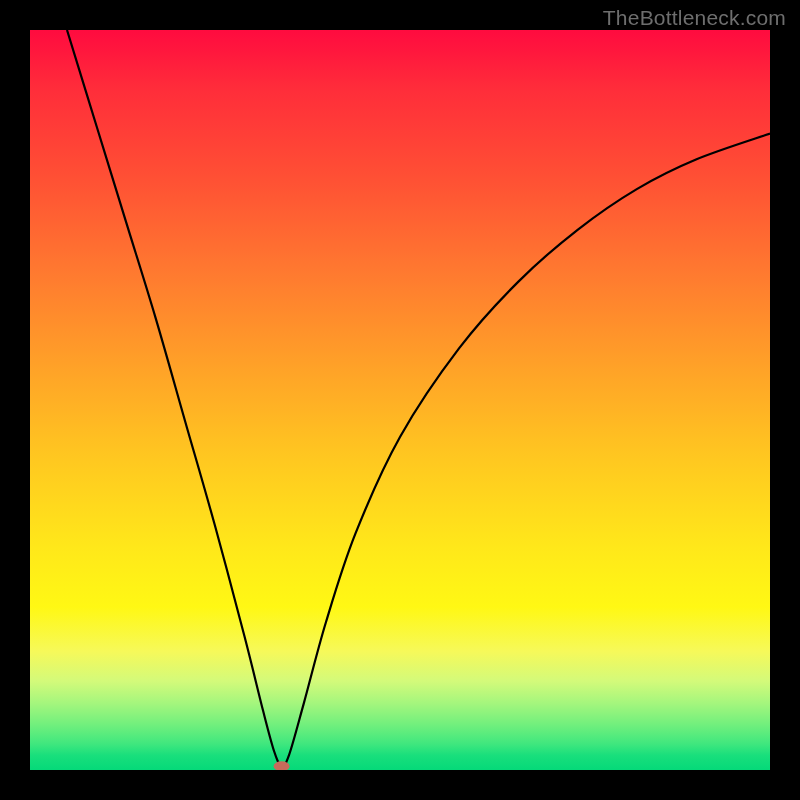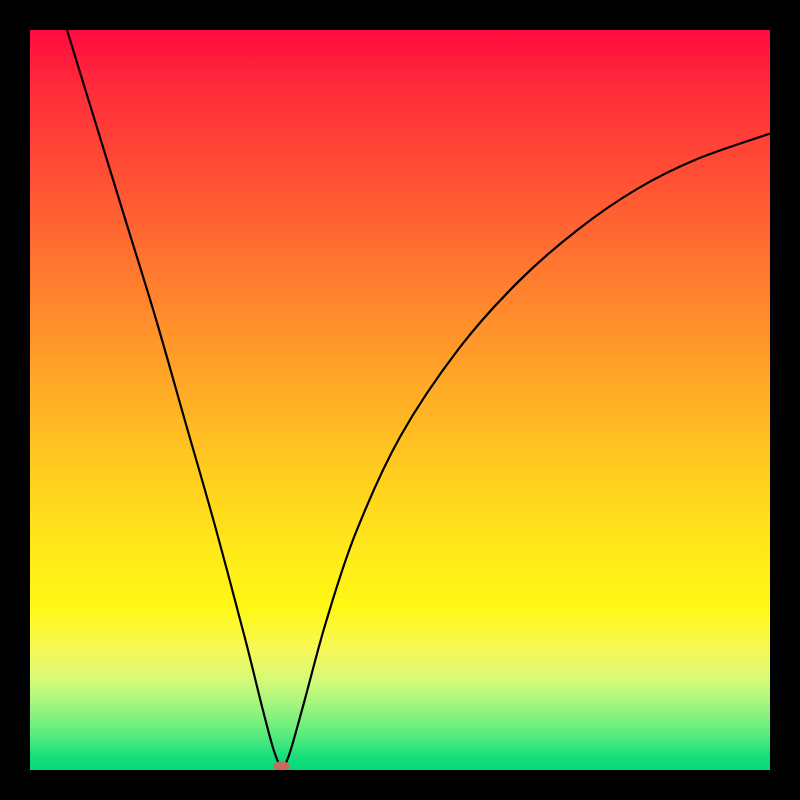--- a/index.html
+++ b/index.html
@@ -63,13 +63,14 @@
 
 <div class="frame">
 
   <div class="plot-area">
     <svg class="curve-svg" viewBox="0 0 740 740" preserveAspectRatio="none">
       <path id="curve-path" class="curve-path" d="M 37.00 0.00 C 41.93 16.03, 56.73 64.13, 66.60 96.20 C 76.47 128.27, 86.33 160.33, 96.20 192.40 C 106.07 224.47, 115.93 255.30, 125.80 288.60 C 135.67 321.90, 145.53 357.67, 155.40 392.20 C 165.27 426.73, 175.13 460.03, 185.00 495.80 C 194.87 531.57, 206.58 575.97, 214.60 606.80 C 222.62 637.63, 228.17 661.68, 233.10 680.80 C 238.03 699.92, 241.12 712.25, 244.20 721.50 C 247.28 730.75, 249.13 735.68, 251.60 736.30 C 254.07 736.92, 255.30 735.68, 259.00 725.20 C 262.70 714.72, 267.63 695.60, 273.80 673.40 C 279.97 651.20, 287.37 620.37, 296.00 592.00 C 304.63 563.63, 313.27 534.03, 325.60 503.20 C 337.93 472.37, 352.73 437.83, 370.00 407.00 C 387.27 376.17, 409.47 344.10, 429.20 318.20 C 448.93 292.30, 468.67 271.33, 488.40 251.60 C 508.13 231.87, 527.87 215.22, 547.60 199.80 C 567.33 184.38, 587.07 170.82, 606.80 159.10 C 626.53 147.38, 643.80 138.75, 666.00 129.50 C 688.20 120.25, 727.67 107.92, 740.00 103.60"></path>
       <ellipse id="marker-el" class="marker" rx="8" ry="5" cx="251.60" cy="736.30" fill="#c76b5b"></ellipse>
     </svg>
   </div>
 
+  <div class="watermark">TheBottleneck.com</div>
 </div>
 
 </body></html>

